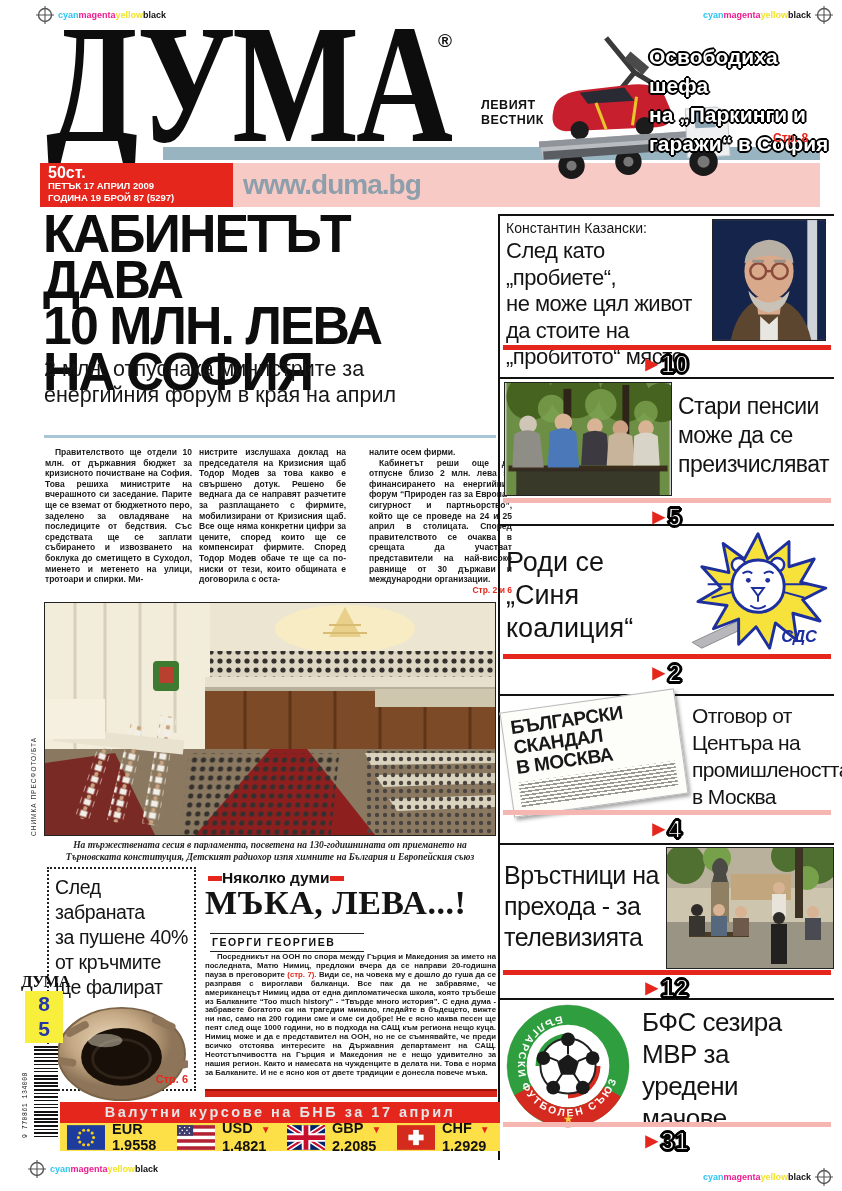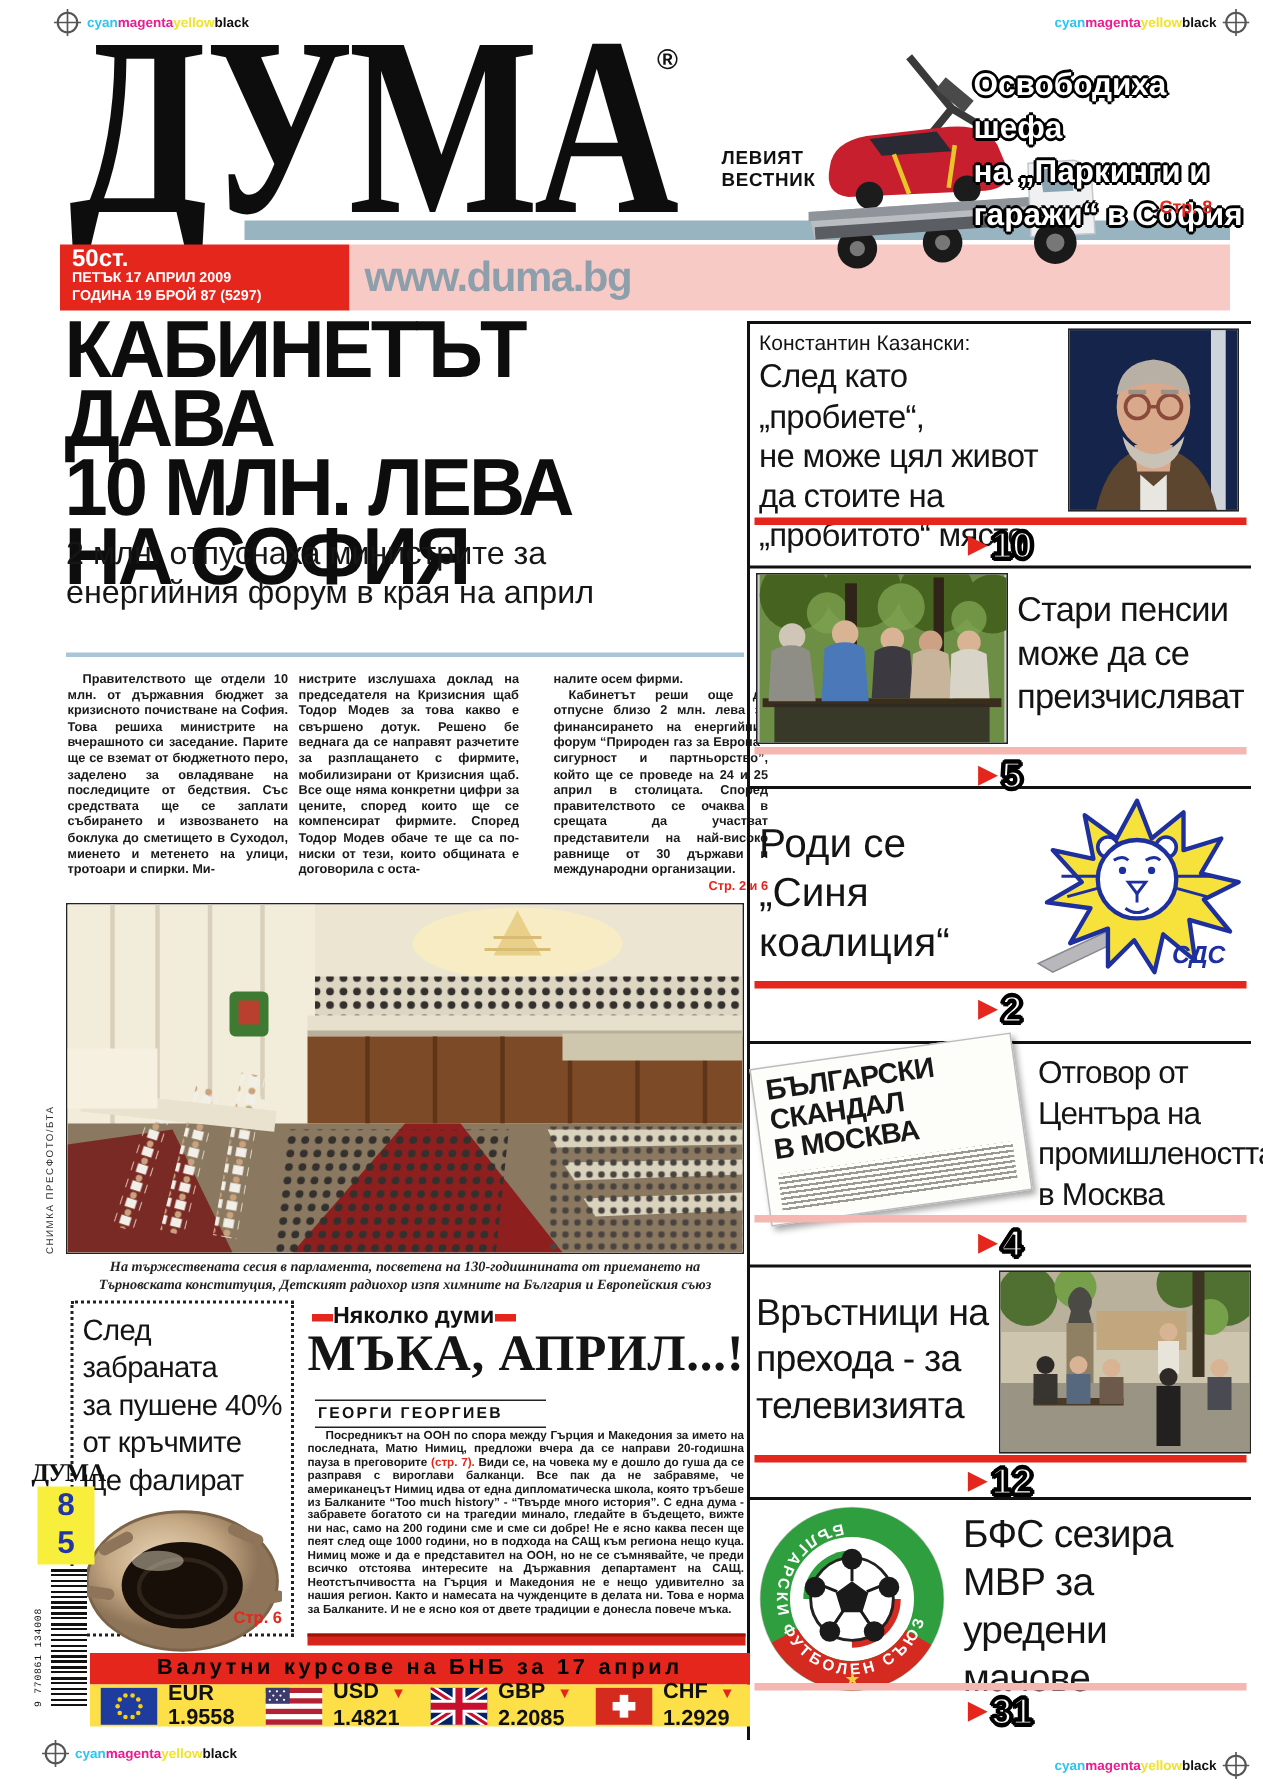--- a/index.html
+++ b/index.html
@@ -73,21 +73,21 @@
   .op-header{left:208px;top:869px;display:flex;align-items:center;gap:0;font-size:15.5px;font-weight:bold;}
   .dash{width:14px;height:5px;background:#e5261d;}
   .op-h{left:205px;top:884px;width:292px;font-family:"Liberation Serif",serif;font-weight:bold;font-size:34px;letter-spacing:.5px;color:#141414;}
   .byline{left:210px;top:933px;width:152px;border-top:1.5px solid #222;border-bottom:1.5px solid #222;
           padding:2px 0 3px 2px;font-size:10.5px;font-weight:bold;letter-spacing:1.5px;}
   .op-body{left:205px;top:953px;width:291px;height:136px;overflow:hidden;font-size:7.8px;line-height:8.9px;
            font-weight:bold;text-align:justify;text-indent:12px;color:#1a1a1a;}
   .op-ref{color:#e5261d;}
   .op-redbar{left:205px;top:1089px;width:292px;height:8px;background:#d6251a;border-top:2px solid #a01207;box-sizing:border-box;}
   
-  .cur-title{left:60px;top:1102px;width:440px;height:21px;background:#e5261d;color:#000000;font-weight:bold;
+  .cur-title{left:60px;top:1102px;width:440px;height:21px;background:#e5261d;color:#e5e5e5;font-weight:bold;
              font-size:14.5px;line-height:21px;text-align:center;letter-spacing:2.5px;}
   .cur-row{left:60px;top:1123px;width:440px;height:28px;background:#fde047;display:flex;}
   .cur-cell{flex:1;display:flex;align-items:center;padding-left:7px;gap:7px;}
   .cur-code{font-size:14.5px;font-weight:bold;line-height:16px;}
   .cur-val{font-size:14.5px;font-weight:bold;line-height:16px;}
   .down{color:#e5261d;font-size:10px;margin-left:8px;}
   .flag{width:38px;height:25px;flex:0 0 38px;}
 </style>
 </head>
 <body>
@@ -463,21 +463,21 @@
     <div>5</div>
   </div>
   <div class="abs barcode"></div>
   <div class="abs vtext bcdigits">9 770861 134008</div>
 
   <div class="abs op-header">
     <span class="dash"></span>
     <span>Няколко думи</span>
     <span class="dash"></span>
   </div>
-  <div class="abs op-h">МЪКА, АПРИЛ...!</div>
+  <div class="abs op-h">МЪКА, ЛЕВА...!</div>
   <div class="abs byline">ГЕОРГИ ГЕОРГИЕВ</div>
   <div class="abs op-body">
     <span>Посредникът на ООН по спора между Гърция и Македония за името на последната, Матю Нимиц, предложи вчера да се направи 20-годишна пауза в преговорите </span><span class="op-ref">(стр. 7).</span><span> Види се, на човека му е дошло до гуша да се разправя с вироглави балканци. Все пак да не забравяме, че американецът Нимиц идва от една дипломатическа школа, която тръбеше из Балканите “Too much history” - “Твърде много история”. С една дума - забравете богатото си на трагедии минало, гледайте в бъдещето, вижте ни нас, само на 200 години сме и сме си добре! Не е ясно каква песен ще пеят след още 1000 години, но в подхода на САЩ към региона нещо куца. Нимиц може и да е представител на ООН, но не се съмнявайте, че преди всичко отстоява интересите на Държавния департамент на САЩ. Неотстъпчивостта на Гърция и Македония не е нещо удивително за нашия регион. Както и намесата на чужденците в делата ни. Това е норма за Балканите. И не е ясно коя от двете традиции е донесла повече мъка.</span>
   </div>
   <div class="abs op-redbar"></div>
 
   <div class="abs cur-title">Валутни курсове на БНБ за 17 април</div>
   <div class="abs cur-row">
     <div class="cur-cell">
       <svg class="flag" viewBox="0 0 40 26">

